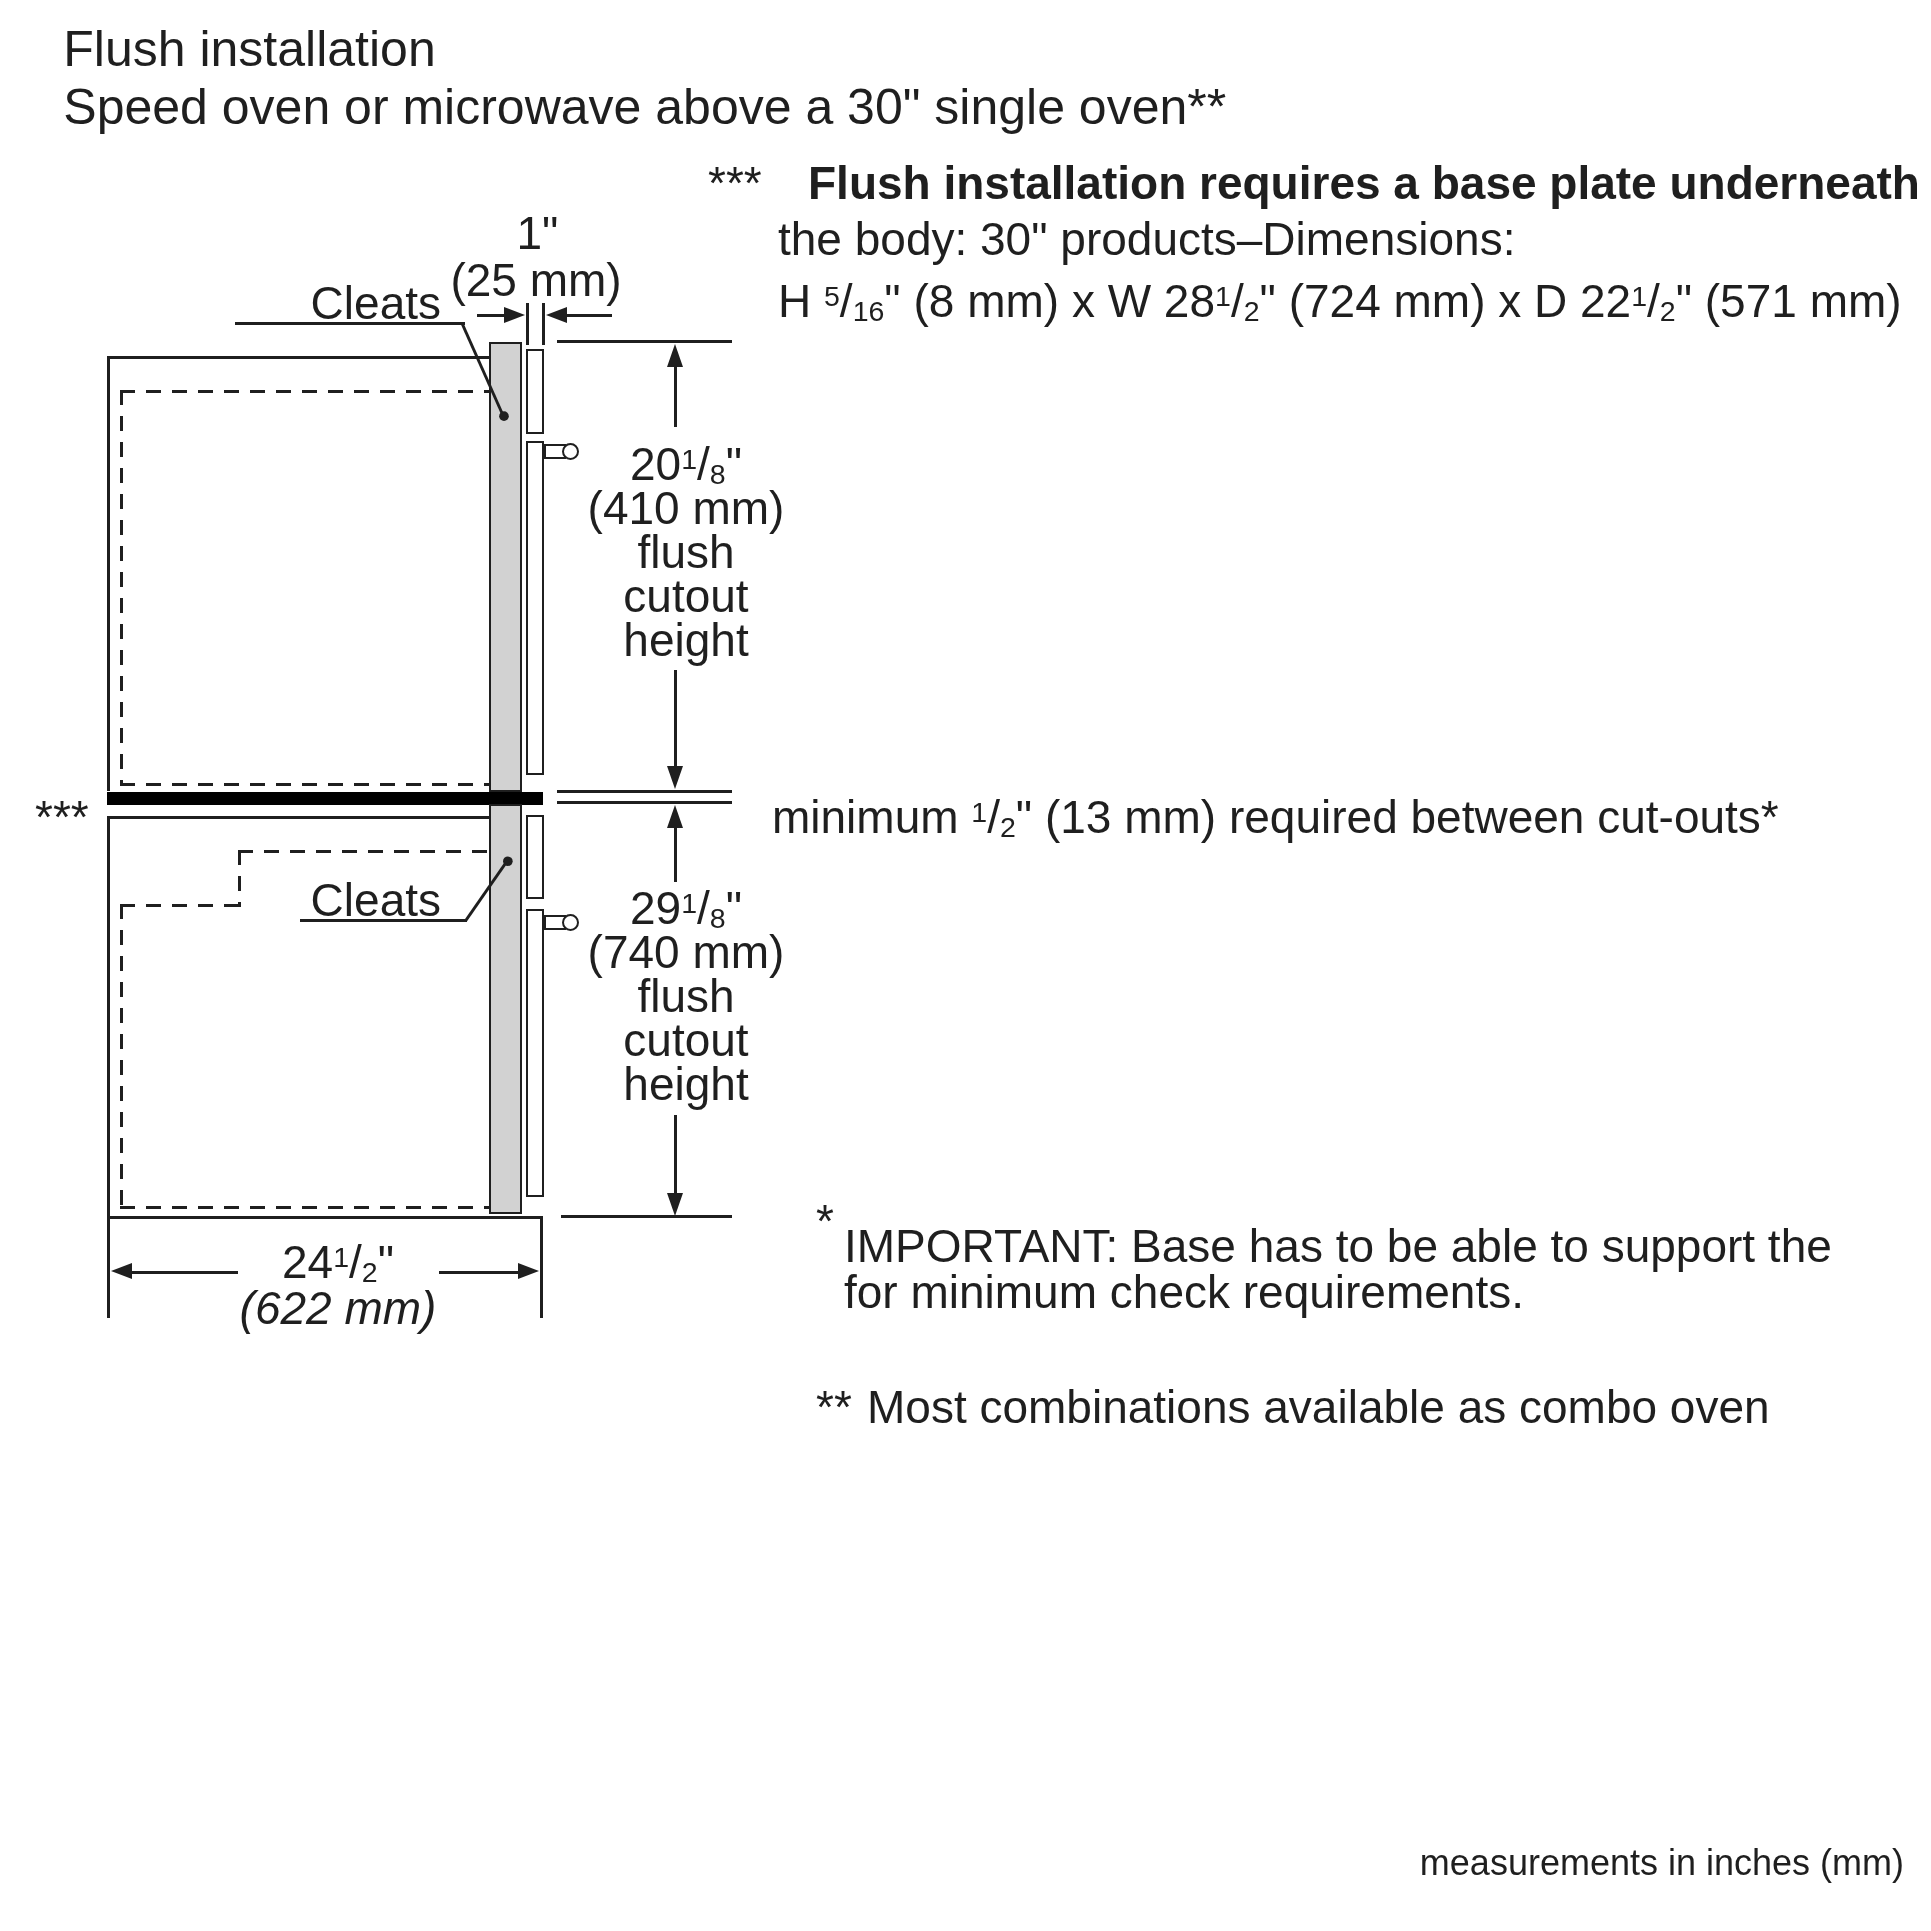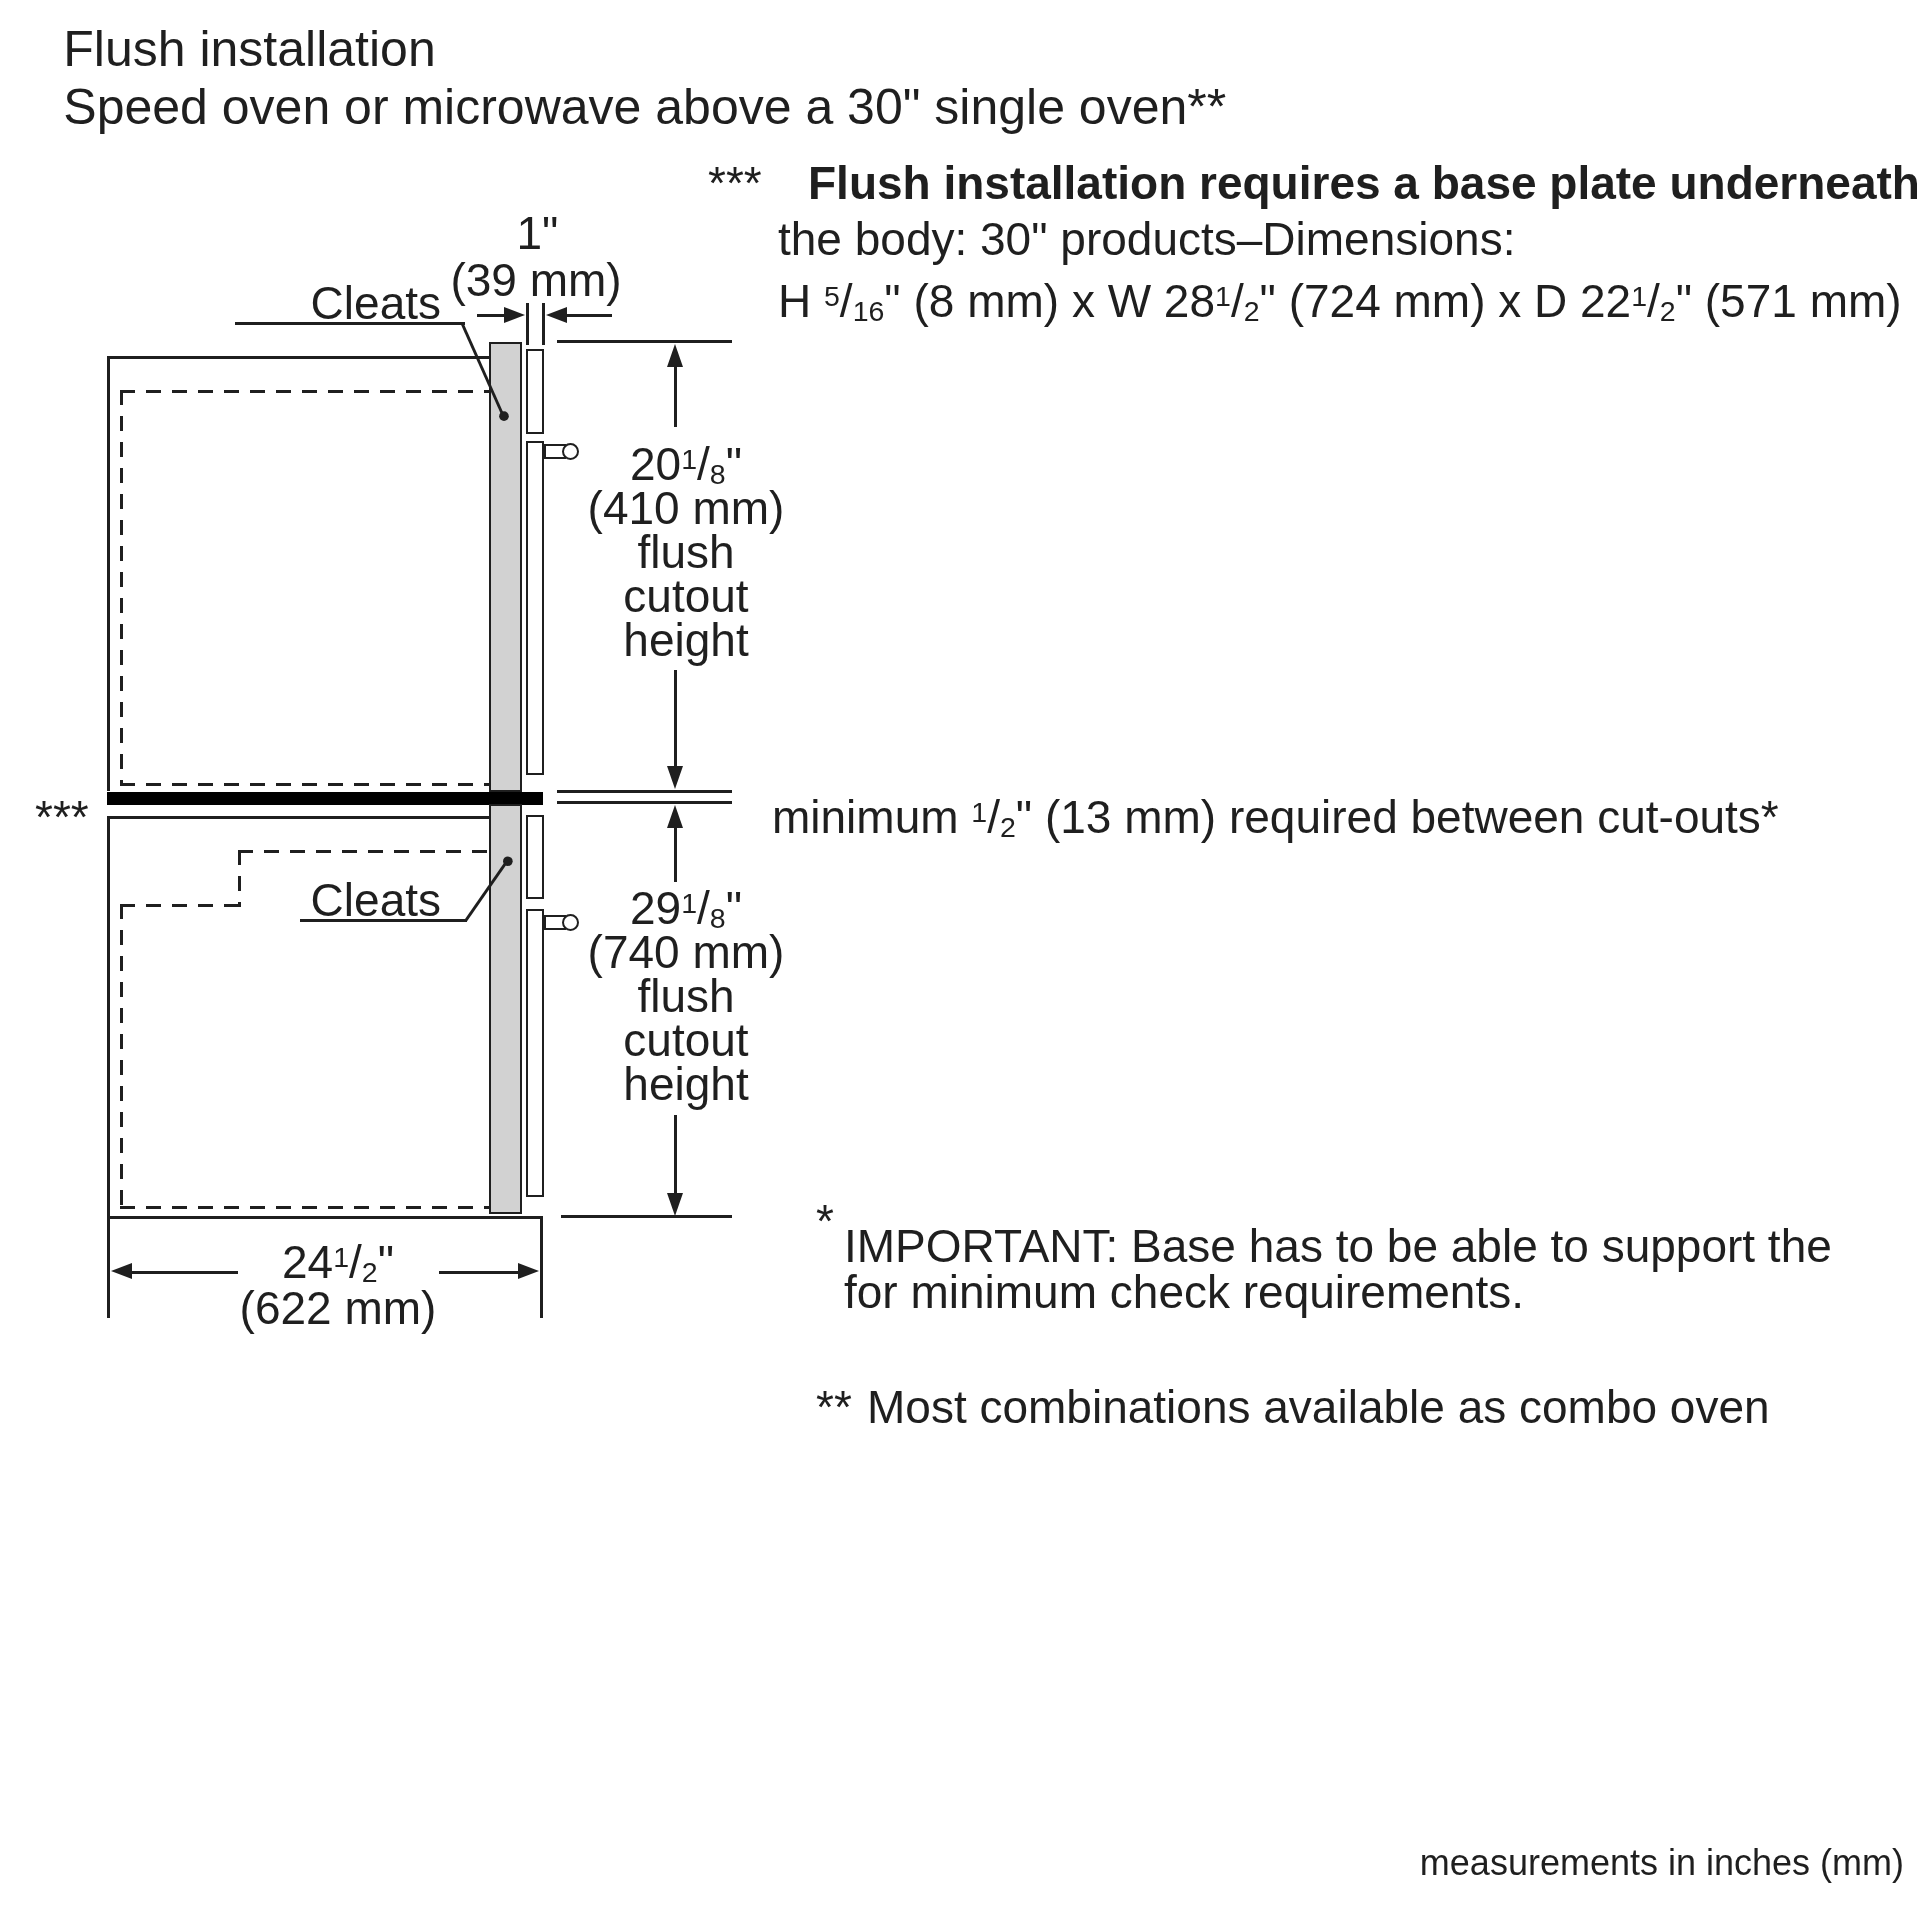--- a/index.html
+++ b/index.html
@@ -83,21 +83,21 @@
   <div class="ln" style="left:300px;top:919px;width:167px;height:2.9px;"></div>
 
   <svg width="1931" height="1931" viewBox="0 0 2000 2000">
     <line x1="479" y1="336" x2="520" y2="428" stroke="var(--line)" stroke-width="3"></line>
     <circle cx="522" cy="431" r="5" fill="var(--line)"></circle>
     <line x1="482" y1="954" x2="523" y2="895" stroke="var(--line)" stroke-width="3"></line>
     <circle cx="526" cy="892" r="5" fill="var(--line)"></circle>
   </svg>
 
   <div class="txt ctr" style="left:470px;top:210px;width:135px;">1"</div>
-  <div class="txt ctr" style="left:430px;top:257px;width:212px;">(39 mm)</div>
+  <div class="txt ctr" style="left:430px;top:257px;width:212px;">(25 mm)</div>
   <div class="ln" style="left:526px;top:303px;width:2.9px;height:42px;"></div>
   <div class="ln" style="left:542px;top:303px;width:2.9px;height:42px;"></div>
   <div class="ln" style="left:477px;top:314px;width:29px;height:2.9px;"></div>
   <div class="tri r" style="left:504px;top:307px;"></div>
   <div class="tri l" style="left:546px;top:307px;"></div>
   <div class="ln" style="left:566px;top:314px;width:46px;height:2.9px;"></div>
 
   <div class="ln" style="left:557px;top:340px;width:175px;height:2.9px;"></div>
   <div class="tri u" style="left:667px;top:344px;"></div>
   <div class="ln" style="left:674px;top:365px;width:2.9px;height:62px;"></div>
@@ -128,21 +128,21 @@
   <div class="tri d" style="left:667px;top:1193px;"></div>
   <div class="ln" style="left:561px;top:1215px;width:171px;height:2.9px;"></div>
 
   <div class="ln" style="left:107px;top:1218px;width:2.9px;height:100px;"></div>
   <div class="ln" style="left:540px;top:1218px;width:2.9px;height:100px;"></div>
   <div class="tri l" style="left:111px;top:1263px;"></div>
   <div class="ln" style="left:132px;top:1271px;width:106px;height:2.9px;"></div>
   <div class="ln" style="left:439px;top:1271px;width:81px;height:2.9px;"></div>
   <div class="tri r" style="left:518px;top:1263px;"></div>
   <div class="txt ctr" style="left:203px;top:1239px;width:270px;">24<sup>1</sup>/<sub>2</sub>"</div>
-  <div class="txt ctr" style="left:203px;top:1285px;width:270px;">(622 mm)</div>
+  <div class="txt ctr" style="left:203px;top:1285px;width:270px;font-style:italic;">(622 mm)</div>
 
   <div class="txt" style="left:816px;top:1198px;">*</div>
   <div class="stack" style="left:844px;top:1223px;width:1062px;text-align:left;line-height:46px;">
     <div>IMPORTANT: Base has to be able to support the</div>
     <div>for minimum check requirements.</div>
   </div>
 
   <div class="txt" style="left:816px;top:1384px;">**</div>
   <div class="stack" style="left:867px;top:1384px;width:1062px;text-align:left;line-height:46px;">
     <div>Most combinations available as combo oven</div>

